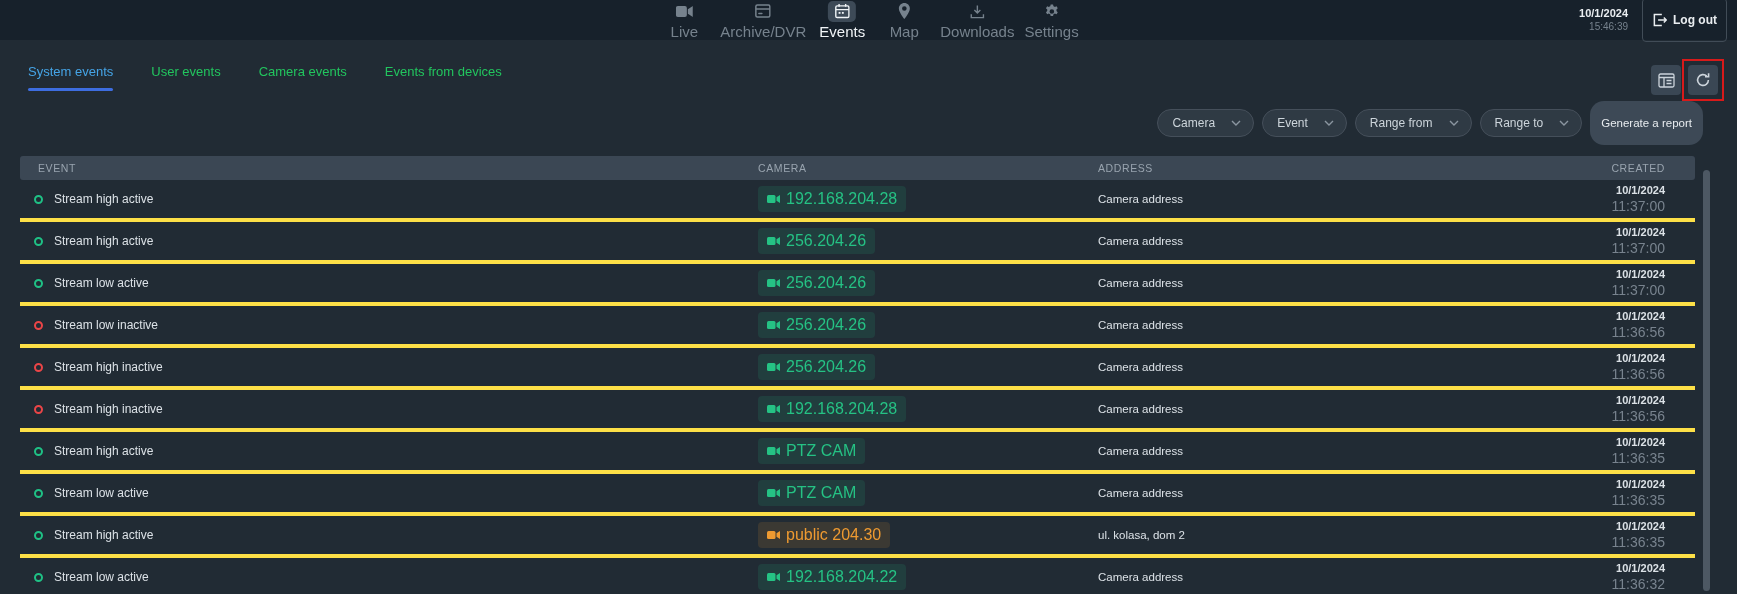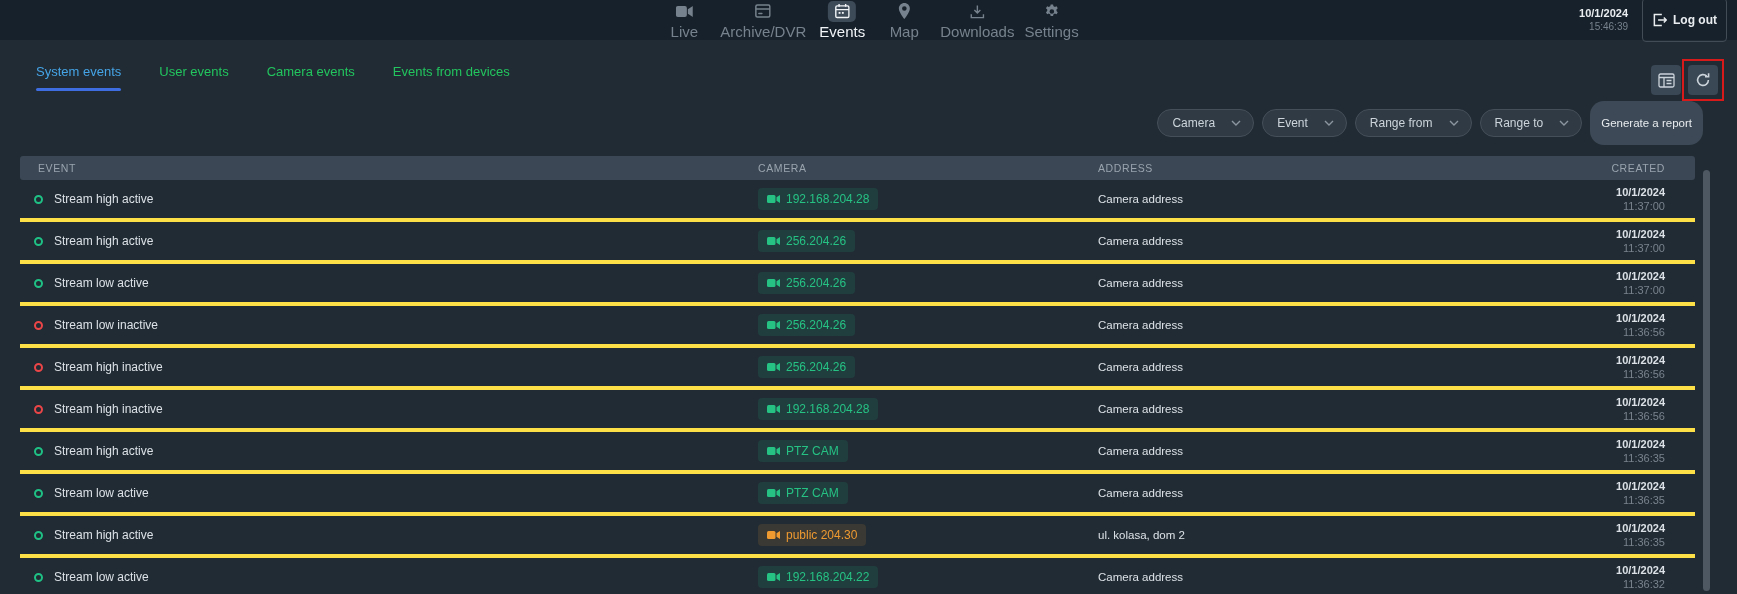--- a/index.html
+++ b/index.html
@@ -39,21 +39,21 @@
   .date { font-size: 11px; font-weight: 700; color: #e9edf0; }
   .time { font-size: 10px; color: #76828d; }
   .logout {
     display: flex; align-items: center; gap: 6px;
     border: 1px solid #414c57; background: transparent; color: #e9edf0;
     font-size: 12px; font-weight: 700; padding: 14px 9px; border-radius: 4px;
     cursor: pointer; font-family: inherit;
   }
 
   
-  .tabs { display: flex; gap: 38px; margin: 24px 0 0 36px; align-items: center; }
+  .tabs { display: flex; gap: 38px; margin: 24px 0 0 28px; align-items: center; }
   .tab {
     font-size: 13px; color: #22c55e; padding-bottom: 12px; position: relative;
     cursor: pointer; white-space: nowrap;
   }
   .tab[data-active="true"] { color: #45a4e6; }
   .tab[data-active="true"]::after {
     content: ""; position: absolute; left: 0; right: 0; bottom: 0;
     height: 3px; background: #3d6de0; border-radius: 2px;
   }
   .tab-actions { position: absolute; top: 65px; right: 19px; display: flex; gap: 7px; z-index: 2; }
@@ -98,28 +98,28 @@
   }
   .th { padding-left: 18px; }
   .th.created, .created-cell { text-align: right; padding-right: 30px; }
   .row { height: 42px; border-bottom: 4px solid #fde047; font-size: 12px; }
   .event-cell { display: flex; align-items: center; gap: 11px; padding-left: 14px; color: #dce2e7; }
   .dot { width: 9px; height: 9px; border: 2px solid #1fc185; border-radius: 50%; flex: 0 0 auto; }
   .dot[data-status="inactive"] { border-color: #ea4547; }
   .camera-cell { padding-left: 18px; }
   .badge {
     display: inline-flex; align-items: center; gap: 6px;
-    padding: 4px 9px; border-radius: 4px; font-size: 12px; cursor: pointer;
+    padding: 4px 9px; border-radius: 4px; font-size: 16px; cursor: pointer;
     color: #25c284; background: rgba(37,194,132,0.13);
   }
   .badge[data-color="orange"] { color: #ee9a31; background: rgba(238,154,49,0.13); }
   .address-cell { padding-left: 18px; color: #dce2e7; font-size: 11.5px; }
   .created-cell { line-height: 1.3; }
   .created-date { font-size: 11px; font-weight: 700; color: #dbe1e6; }
-  .created-time { font-size: 11px; color: #78838e; }
+  .created-time { font-size: 14px; color: #78838e; }
 
   .scrollbar {
     position: absolute; right: 27px; top: 170px; bottom: 3px; width: 7px;
     border-radius: 4px; background: #4d5863; cursor: pointer;
   }
 </style>
 </head>
 <body>
 
 <div class="topbar">

